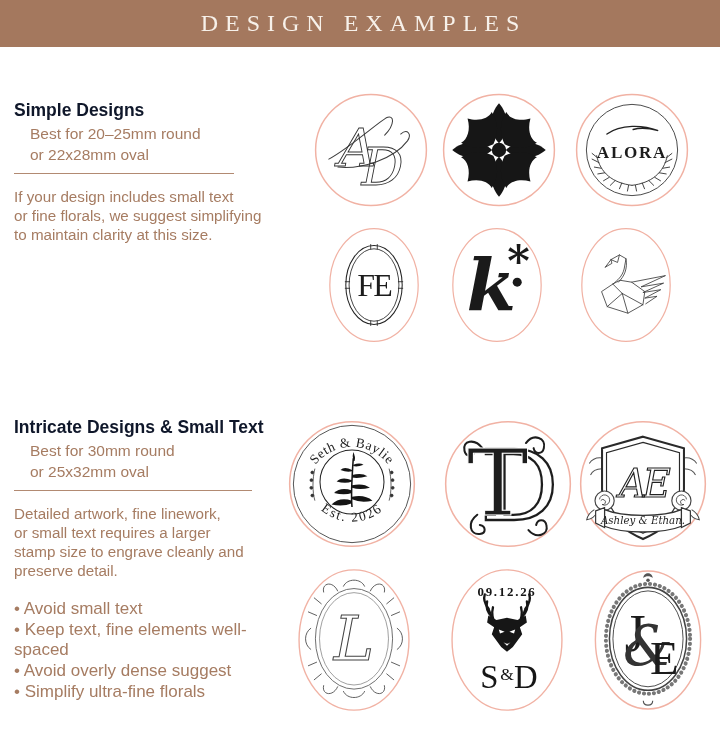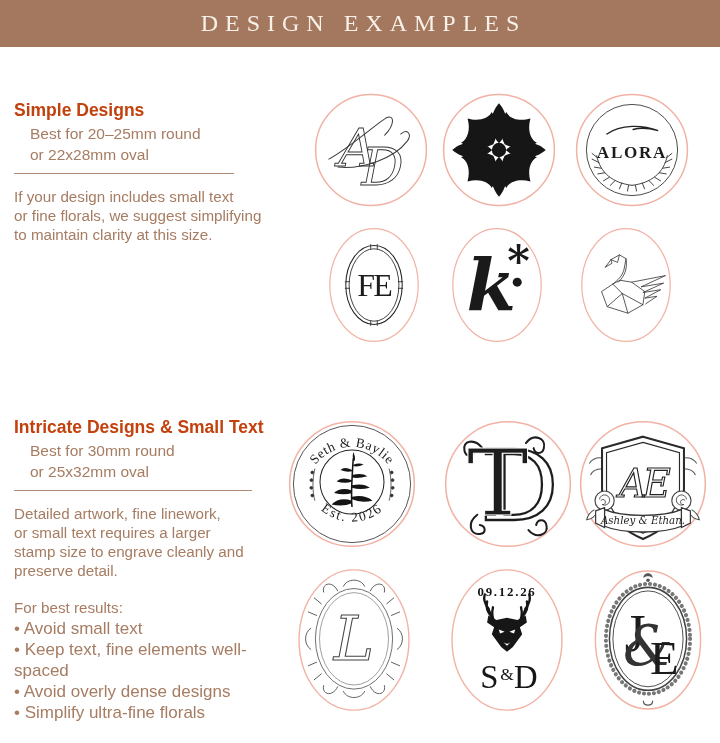--- a/index.html
+++ b/index.html
@@ -6,21 +6,21 @@
   body{width:720px;height:743px;position:relative;background:#ffffff;overflow:hidden;
        font-family:"Liberation Sans",sans-serif;}
   .page{position:absolute;inset:0;}
   
   .hdr{position:absolute;top:0;left:0;width:720px;height:47px;background:#a4785e;
        display:flex;align-items:center;justify-content:center;}
   .hdr .title{font-family:"Liberation Serif",serif;font-size:24px;letter-spacing:7px;
        padding-left:7px;color:#f7f1ea;font-weight:400;}
   
   .text-col{position:absolute;left:14px;width:284px;color:#a67c62;}
-  .text-col h2{font-size:17.5px;font-weight:bold;margin:0 0 3px 0;line-height:1.2;color:#c2410c;}
+  .text-col h2{font-size:17.5px;font-weight:bold;margin:0 0 3px 0;line-height:1.2;color:#0f172a;}
   .subtitle{font-size:15.5px;line-height:1.33;white-space:pre-line;margin-left:16px;}
   .divider{border:none;border-top:1px solid #b28a72;margin:8px 0 14px 0;}
   .d1{width:220px;} .d2{width:238px;}
   .text-col p{font-size:15.2px;line-height:1.24;margin:0 0 18px 0;white-space:pre-line;}
   .list-intro{font-size:15.2px;line-height:1.24;margin-bottom:2px;}
   .bullet{font-size:17px;line-height:1.23;}
   
   .seal{position:absolute;}
   .seal svg{display:block;width:100%;height:100%;}
   text{user-select:none;}
@@ -46,24 +46,23 @@
 
   <div class="text-col" style="top:417px;">
     <h2>Intricate Designs &amp; Small Text</h2>
     <div class="subtitle">Best for 30mm round
 or 25x32mm oval</div>
     <hr class="divider d2">
     <p>Detailed artwork, fine linework,
 or small text requires a larger
 stamp size to engrave cleanly and
 preserve detail.</p>
-    <div class="list-intro">For best results:</div>
     <div class="bullet">• Avoid small text</div>
     <div class="bullet">• Keep text, fine elements well-spaced</div>
-    <div class="bullet">• Avoid overly dense designs</div>
+    <div class="bullet">• Avoid overly dense suggest</div>
     <div class="bullet">• Simplify ultra-fine florals</div>
   </div>
 
   <div class="seal" style="left:314px;top:93px;width:114px;height:114px;">
     <svg viewBox="0 0 100 100">
       <circle cx="50" cy="50" r="48.6" fill="#fff" stroke="#f1b2a4" stroke-width="1.3"></circle>
       <g fill="none" stroke="#3c3c3c" stroke-width="0.9" stroke-linecap="round">
         <path d="M13,58 C30,49 56,26 63,22 C71,18 71,28 62,37"></path>
         <path d="M21,65 C42,67 70,58 82,42 C86,36 82,31 76,36"></path>
       </g>

